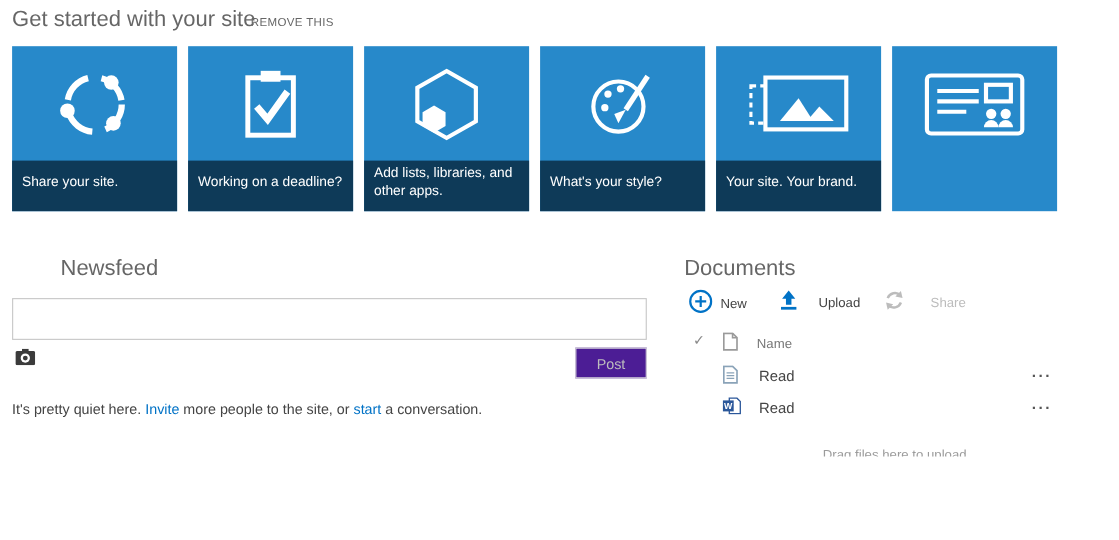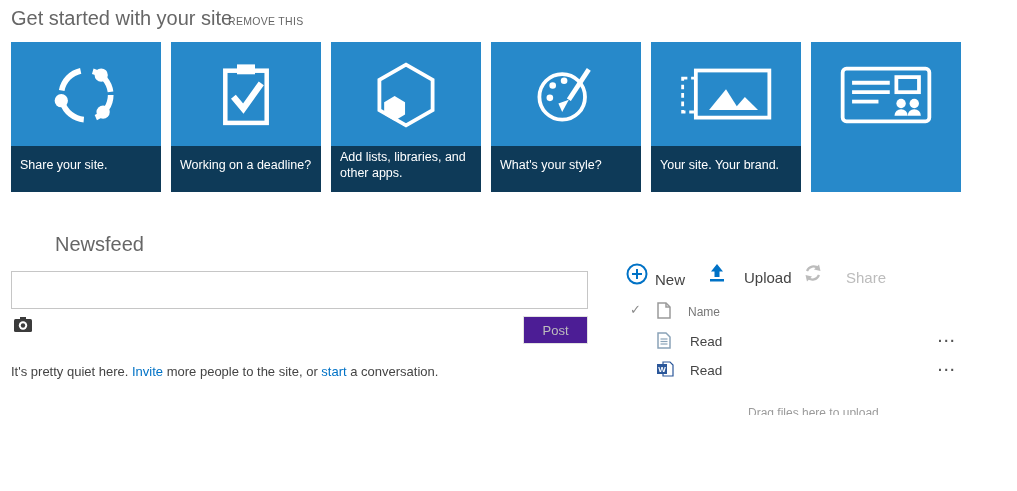--- a/index.html
+++ b/index.html
@@ -20,21 +20,21 @@
   .documents-title { left:622px; top:233px; }
 
   .newsfeed-input { position:absolute; left:11px; top:271px; width:577px; height:38px; border:1px solid #c6c6c6;
                     font-size:14px; padding:6px 8px; outline:none; font-family:inherit; background:#fff; }
   .camera { position:absolute; left:14px; top:317px; cursor:pointer; width:18px; height:15px; }
   .post-btn { position:absolute; left:523px; top:316px; width:65px; height:28px; background:#4c1d95;
               border:1px solid #e2e2e2; color:#bdbdbd; font-size:13px; font-family:inherit; cursor:default; }
   .quiet { position:absolute; left:11px; top:364px; font-size:13px; color:#444; white-space:pre-wrap; }
   .quiet .lnk { color:#0072c6; cursor:pointer; text-decoration:none; }
 
-  .doc-tool { position:absolute; top:263px; display:flex; align-items:flex-end; gap:7px; cursor:pointer; font-size:15px; }
+  .doc-tool { position:absolute; top:263px; display:flex; align-items:center; gap:7px; cursor:pointer; font-size:12px; }
   .doc-tool .lbl { color:#444; }
   .new-btn { left:626px; }
   .upload-btn { left:708px;gap:18px; }
   .share-btn { left:803px; }
   .share-btn .lbl { color:#bcbcbc;margin-left:16px; }
   .hdr-check { position:absolute; left:630px; top:302px; color:#8a8a8a; font-size:13px; cursor:pointer; }
   .hdr-pageicon { position:absolute; left:657px; top:302px; }
   .hdr-name { position:absolute; left:688px; top:305px; font-size:12px; color:#777; cursor:pointer; }
 
   .doc-row-icon { position:absolute; left:657px; }
@@ -152,20 +152,21 @@
       <rect x="6" y="0" width="6" height="3" fill="#3b3b3b"></rect>
       <circle cx="9" cy="8.5" r="4.2" fill="#fff"></circle>
       <circle cx="9" cy="8.5" r="2.2" fill="#3b3b3b"></circle>
     </svg>
   </span>
 
   <button class="post-btn">Post</button>
 
   <div class="quiet"><span>It's pretty quiet here. </span><a class="lnk">Invite</a><span> more people to the site, or </span><a class="lnk">start</a><span> a conversation.</span></div>
 
+  <div class="section-title documents-title">Documents</div>
 
   <div class="doc-tool new-btn">
     <span>
       <svg width="22" height="22" viewBox="0 0 22 22">
         <circle cx="11" cy="11" r="9.5" fill="none" stroke="#0072c6" stroke-width="2"></circle>
         <line x1="11" y1="6" x2="11" y2="16" stroke="#0072c6" stroke-width="2"></line>
         <line x1="6" y1="11" x2="16" y2="11" stroke="#0072c6" stroke-width="2"></line>
       </svg>
     </span>
     <span class="lbl">New</span>

